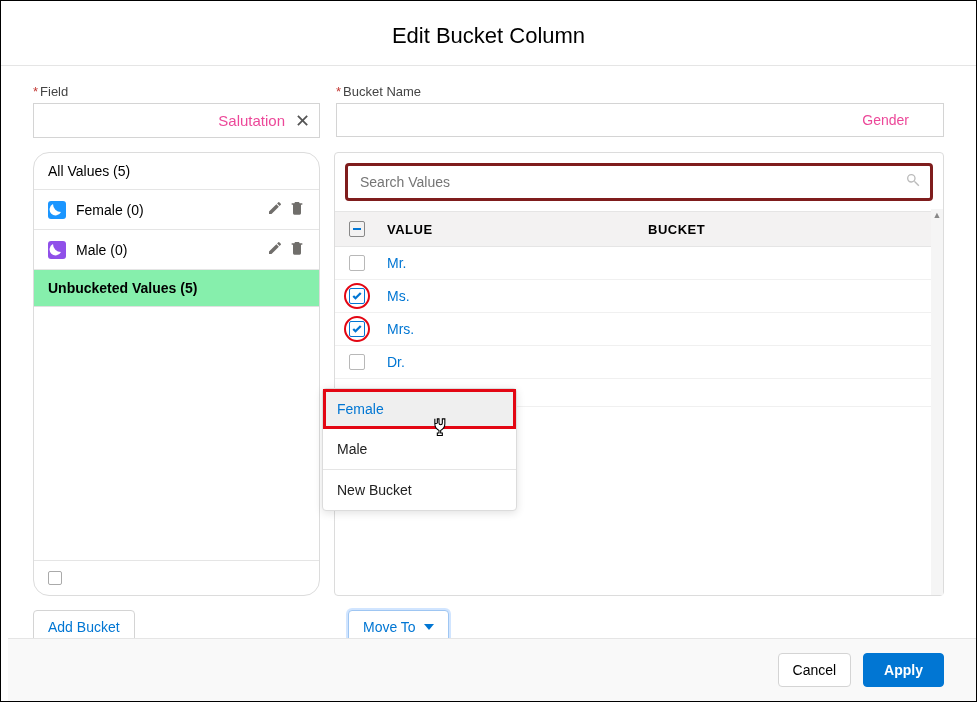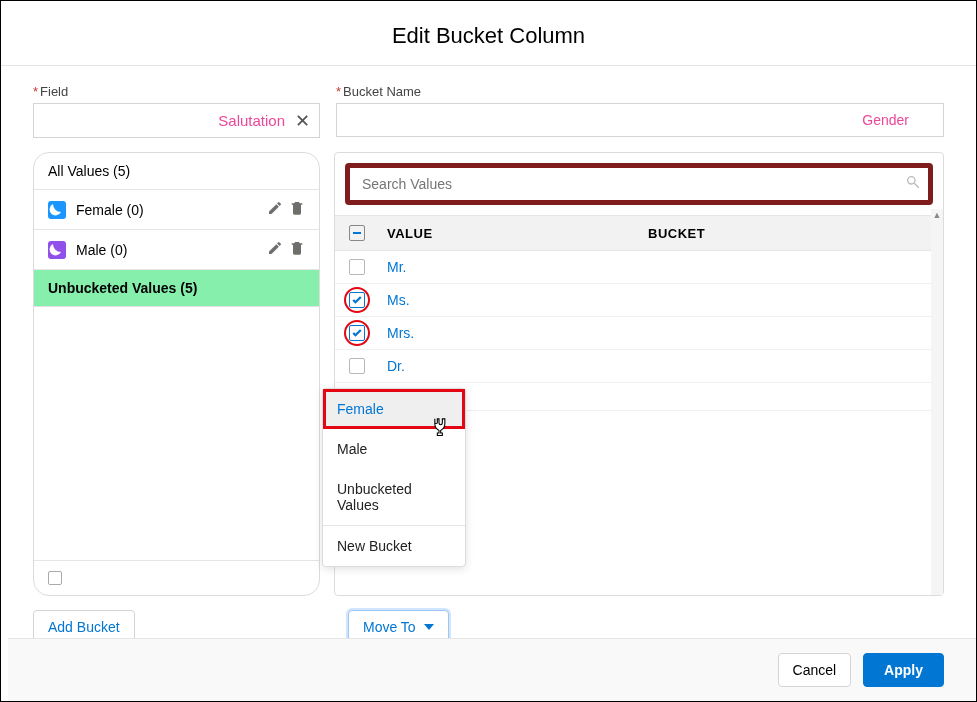--- a/index.html
+++ b/index.html
@@ -23,38 +23,38 @@
 .ico.purple { background: #9050e9; }
 .ico svg { fill: #fff; }
 .bucket-row .actions { margin-left: auto; display: flex; gap: 6px; color: #706e6b; }
 .act-ic { cursor: pointer; }
 .bucket-row.active { background: #86efac; font-weight: 700; border-bottom: 1px solid #e0e0e0; }
 .left-spacer { flex: 1; }
 .left-foot { border-top: 1px solid #e5e5e5; padding: 10px 14px; display: flex; align-items: center; font-size: 13px; color: #333; }
 .left-foot .chk { width: 14px; height: 14px; border: 1px solid #aaa; border-radius: 2px; margin-right: 8px; }
 .right-col { flex: 1; border: 1px solid #dcdcdc; border-radius: 4px; display: flex; flex-direction: column; background: #fff; position: relative; }
 .search-wrap { padding: 10px; border-bottom: 1px solid #e5e5e5; position: relative; }
-.search-inp { width: 100%; border: 5px solid #7f1d1d; border-radius: 4px; padding: 8px 36px 8px 12px; font-size: 14px; color: #777; }
+.search-inp { width: 100%; border: 3px solid #7f1d1d; border-radius: 4px; padding: 8px 36px 8px 12px; font-size: 14px; color: #777; }
 .search-ic { position: absolute; right: 22px; top: 50%; transform: translateY(-50%); color: #aaa; }
 .search-ic svg { width:16px; height:16px; }
 .tbl-head { display: flex; align-items: center; background: #f3f2f2; border-bottom: 1px solid #e5e5e5; padding: 9px 14px; font-size: 13px; font-weight: 700; letter-spacing: .5px; }
 .tbl-head .cbx { width: 16px; height: 16px; border: 1px solid #888; border-radius: 2px; margin-right: 22px; display: flex; align-items: center; justify-content: center; }
 .cbx .dash { width: 8px; height: 2px; background: #0176d3; }
 .th-val { flex: 0 0 45%; }
 .th-bkt { flex: 1; }
 .val-row { display: flex; align-items: center; padding: 8px 14px; border-bottom: 1px solid #f0f0f0; font-size: 14px; position: relative; }
 .val-row .cbx2 { width: 16px; height: 16px; border: 1px solid #b8b8b8; border-radius: 2px; margin-right: 22px; display: flex; align-items: center; justify-content: center; background: #fff; }
 .cbx2.checked { border-color: #0176d3; }
 .cbx2.checked svg { stroke: #0176d3; }
 .circle-em { position: absolute; left: 9px; top: 3px; width: 26px; height: 26px; border: 2px solid #e30613; border-radius: 50%; pointer-events: none; }
 .val-txt { color: #0176d3; }
 .blank-row { height: 28px; border-bottom: 1px solid #f0f0f0; }
 .scroll-tr { position: absolute; right: 0; top: 56px; width: 12px; height: calc(100% - 56px); background: #f5f5f5; }
 .scroll-arr { width: 12px; height: 12px; display: flex; align-items: center; justify-content: center; color: #888; font-size: 9px; }
-.dropdown-menu { position: absolute; left: 321px; top: 387px; width: 144px; background: #fff; border: 1px solid #dcdcdc; border-radius: 4px; box-shadow: 0 2px 8px rgba(0,0,0,.12); z-index: 50; }
+.dropdown-menu { position: absolute; left: 321px; top: 387px; width: 195px; background: #fff; border: 1px solid #dcdcdc; border-radius: 4px; box-shadow: 0 2px 8px rgba(0,0,0,.12); z-index: 50; }
 .dd-item { padding: 12px 14px; font-size: 14px; color: #222; cursor: pointer; }
 .dd-item.hov { background: #efefef; color: #0176d3; position: relative; }
 .dd-item.hov.emph { outline: 3px solid #e30613; outline-offset: -3px; }
 .dd-sep { border-top: 1px solid #e5e5e5; }
 .cursor-ic { position: absolute; left: 428px; top: 416px; z-index: 60; pointer-events: none; }
 .bottom-buttons { display: flex; gap: 28px; padding: 14px 32px 0; align-items: flex-start; }
 .bottom-buttons .left-btn-wrap { width: 287px; }
 .btn { border: 1px solid #d4d4d4; background: #fff; border-radius: 4px; padding: 8px 14px; font-size: 14px; cursor: pointer; }
 .btn.link { color: #0176d3; }
 .btn.move { color: #0176d3; display: inline-flex; align-items: center; gap: 8px; border-color: #9fc6f2; box-shadow: 0 0 0 2px rgba(70,150,255,.25); }
@@ -187,21 +187,20 @@
     <button class="btn move">
       <span>Move To</span>
       <span class="tri-down"></span>
     </button>
   </div>
 </div>
 
 <div class="dropdown-menu" id="dd">
     <div class="dd-item hov emph">Female</div>
     <div class="dd-item">Male</div>
-    <div class="dd-item">Unbucketed Values</div>
     <div class="dd-item dd-sep">New Bucket</div>
   </div>
 
 <span class="cursor-ic">
   <svg width="20" height="22" viewBox="0 0 24 26">
       <path fill="#fff" stroke="#000" stroke-width="1.3" d="M7 2v6c0 4 3 7 5 8v3h-2v3h6v-3h-2v-3c2-1 5-4 5-8V2h-3v5a2 2 0 0 1-4 0V2H10v5a2 2 0 0 1-3 0V2z"></path>
     </svg>
 </span>
 
 <div class="footer">

